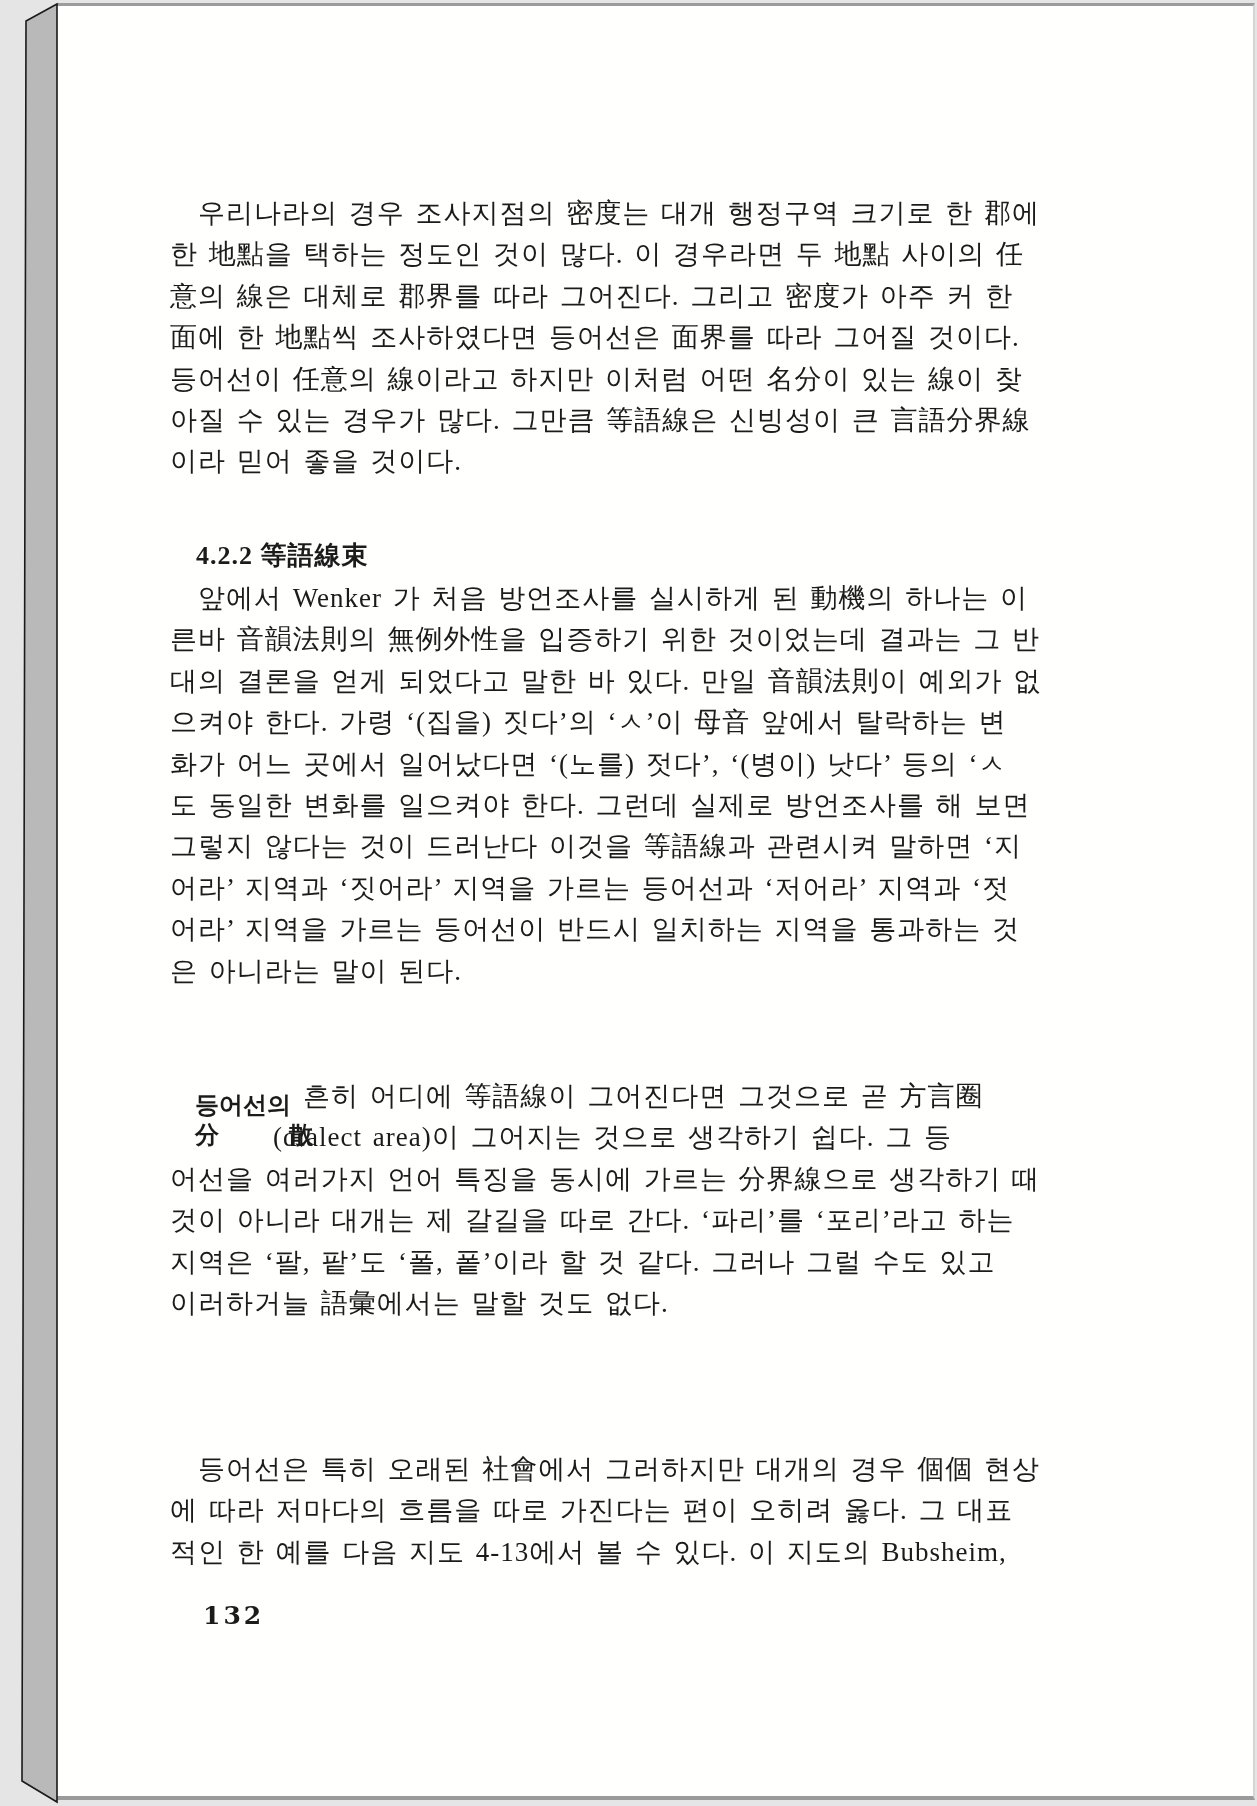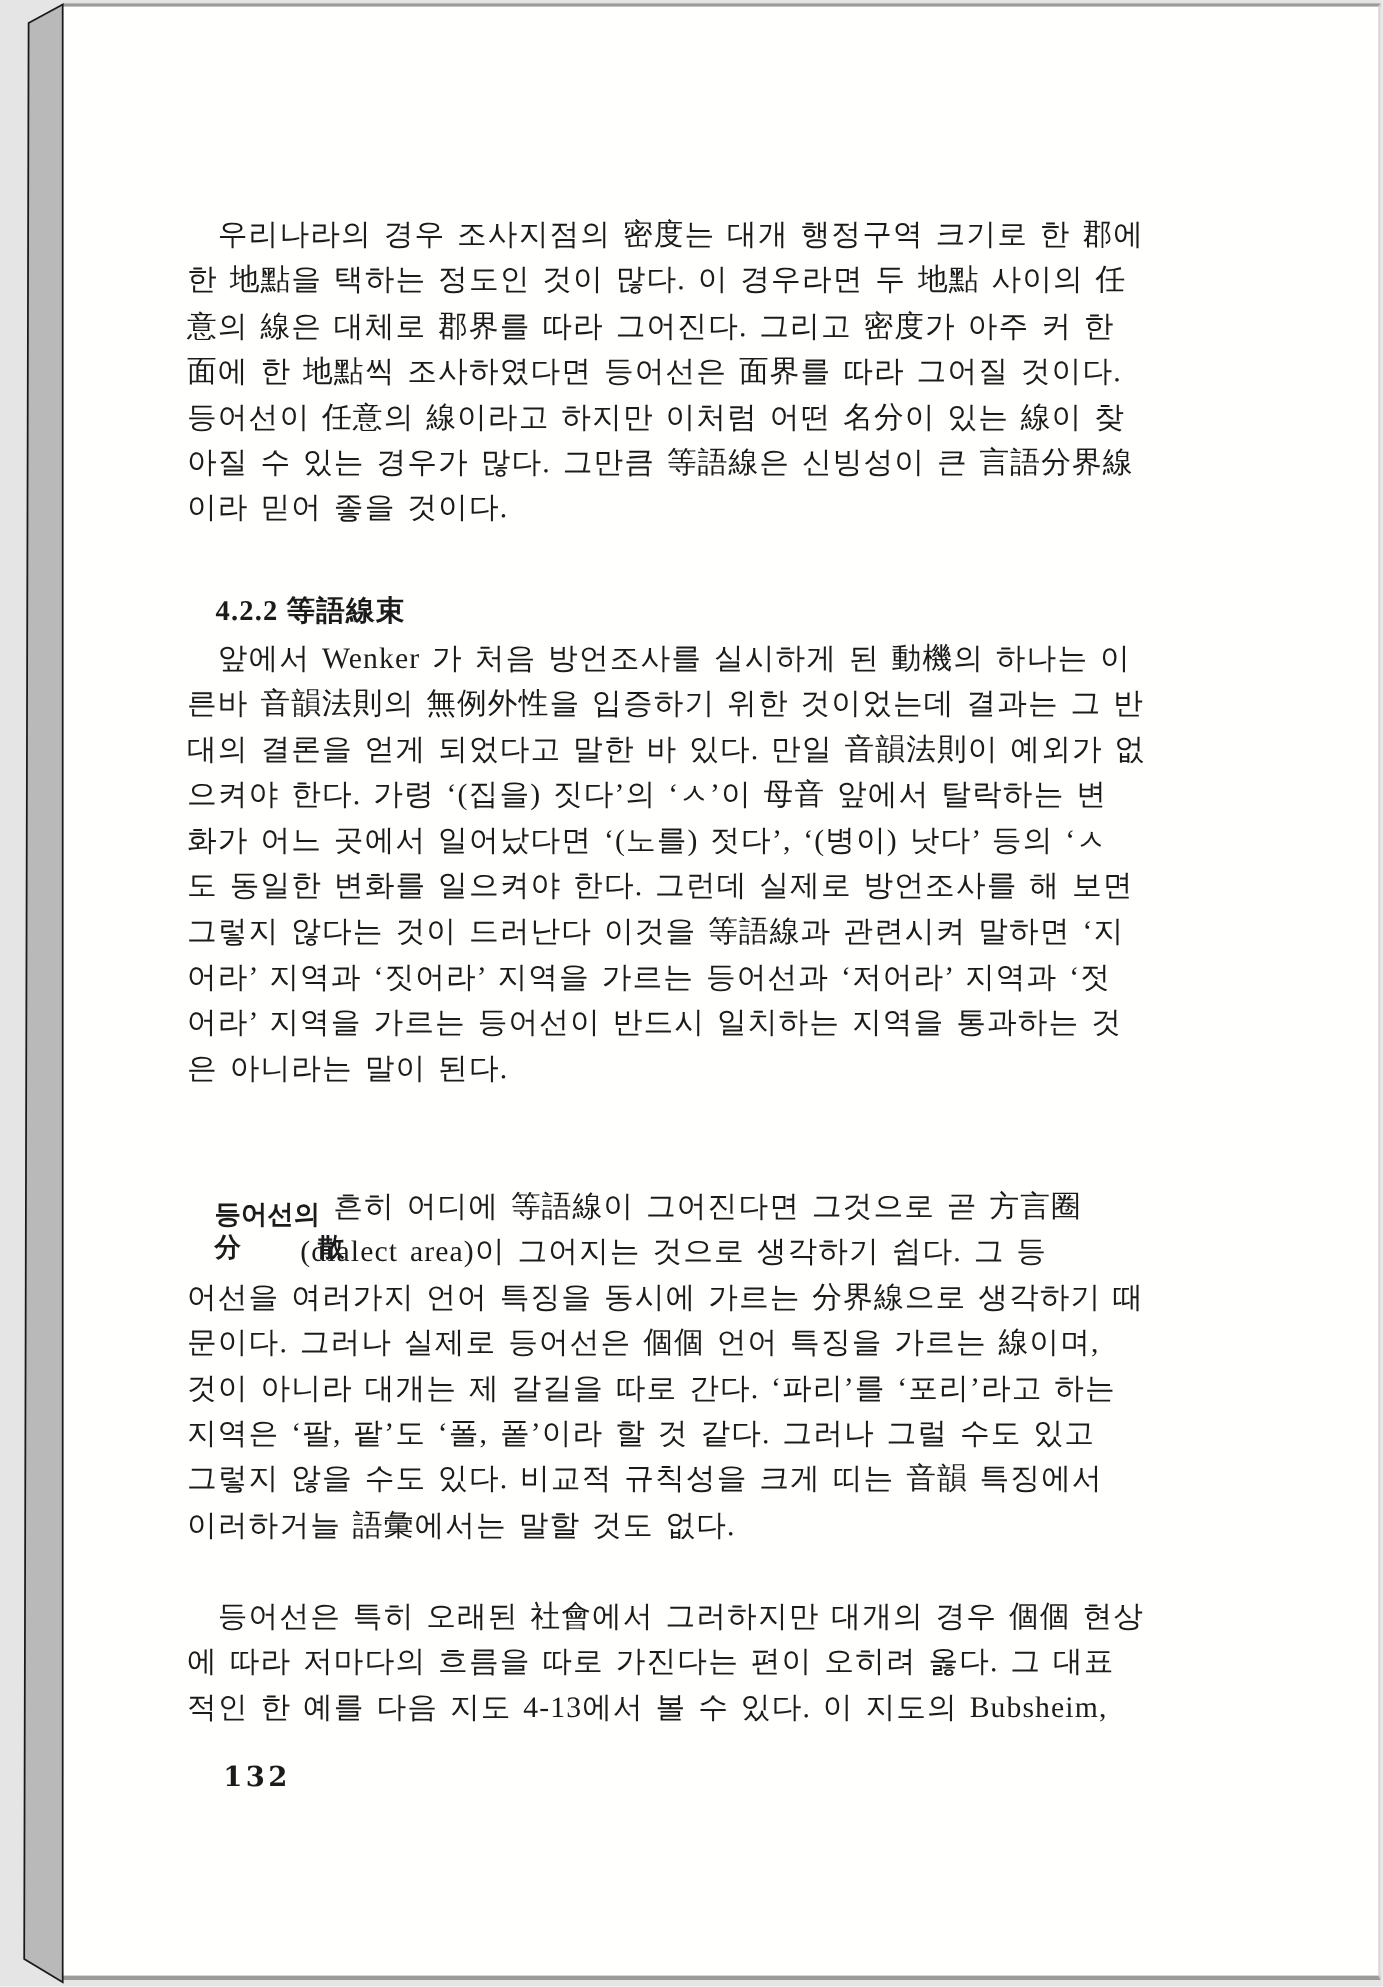--- a/index.html
+++ b/index.html
@@ -102,24 +102,22 @@
 
   <div id="margin-note">
     <div class="mline">등어선의</div>
     <div class="mline">分 散</div>
   </div>
 
   <div class="para" style="left:170px;top:1076px;">
       <div class="line hang hang1">흔히 어디에 等語線이 그어진다면 그것으로 곧 方言圈</div>
       <div class="line hang">(dialect area)이 그어지는 것으로 생각하기 쉽다. 그 등</div>
       <div class="line">어선을 여러가지 언어 특징을 동시에 가르는 分界線으로 생각하기 때</div>
-      <div class="line">문이다. 그러나 실제로 등어선은 個個 언어 특징을 가르는 線이며,</div>
       <div class="line">것이 아니라 대개는 제 갈길을 따로 간다. ‘파리’를 ‘포리’라고 하는</div>
       <div class="line">지역은 ‘팔, 팥’도 ‘폴, 퐅’이라 할 것 같다. 그러나 그럴 수도 있고</div>
-      <div class="line">그렇지 않을 수도 있다. 비교적 규칙성을 크게 띠는 音韻 특징에서</div>
       <div class="line flush">이러하거늘 語彙에서는 말할 것도 없다.</div>
     </div>
 
   <div class="para" style="left:170px;top:1449px;">
       <div class="line indent">등어선은 특히 오래된 社會에서 그러하지만 대개의 경우 個個 현상</div>
       <div class="line">에 따라 저마다의 흐름을 따로 가진다는 편이 오히려 옳다. 그 대표</div>
       <div class="line">적인 한 예를 다음 지도 4-13에서 볼 수 있다. 이 지도의 Bubsheim,</div>
     </div>
 
   <div id="page-number">132</div>

